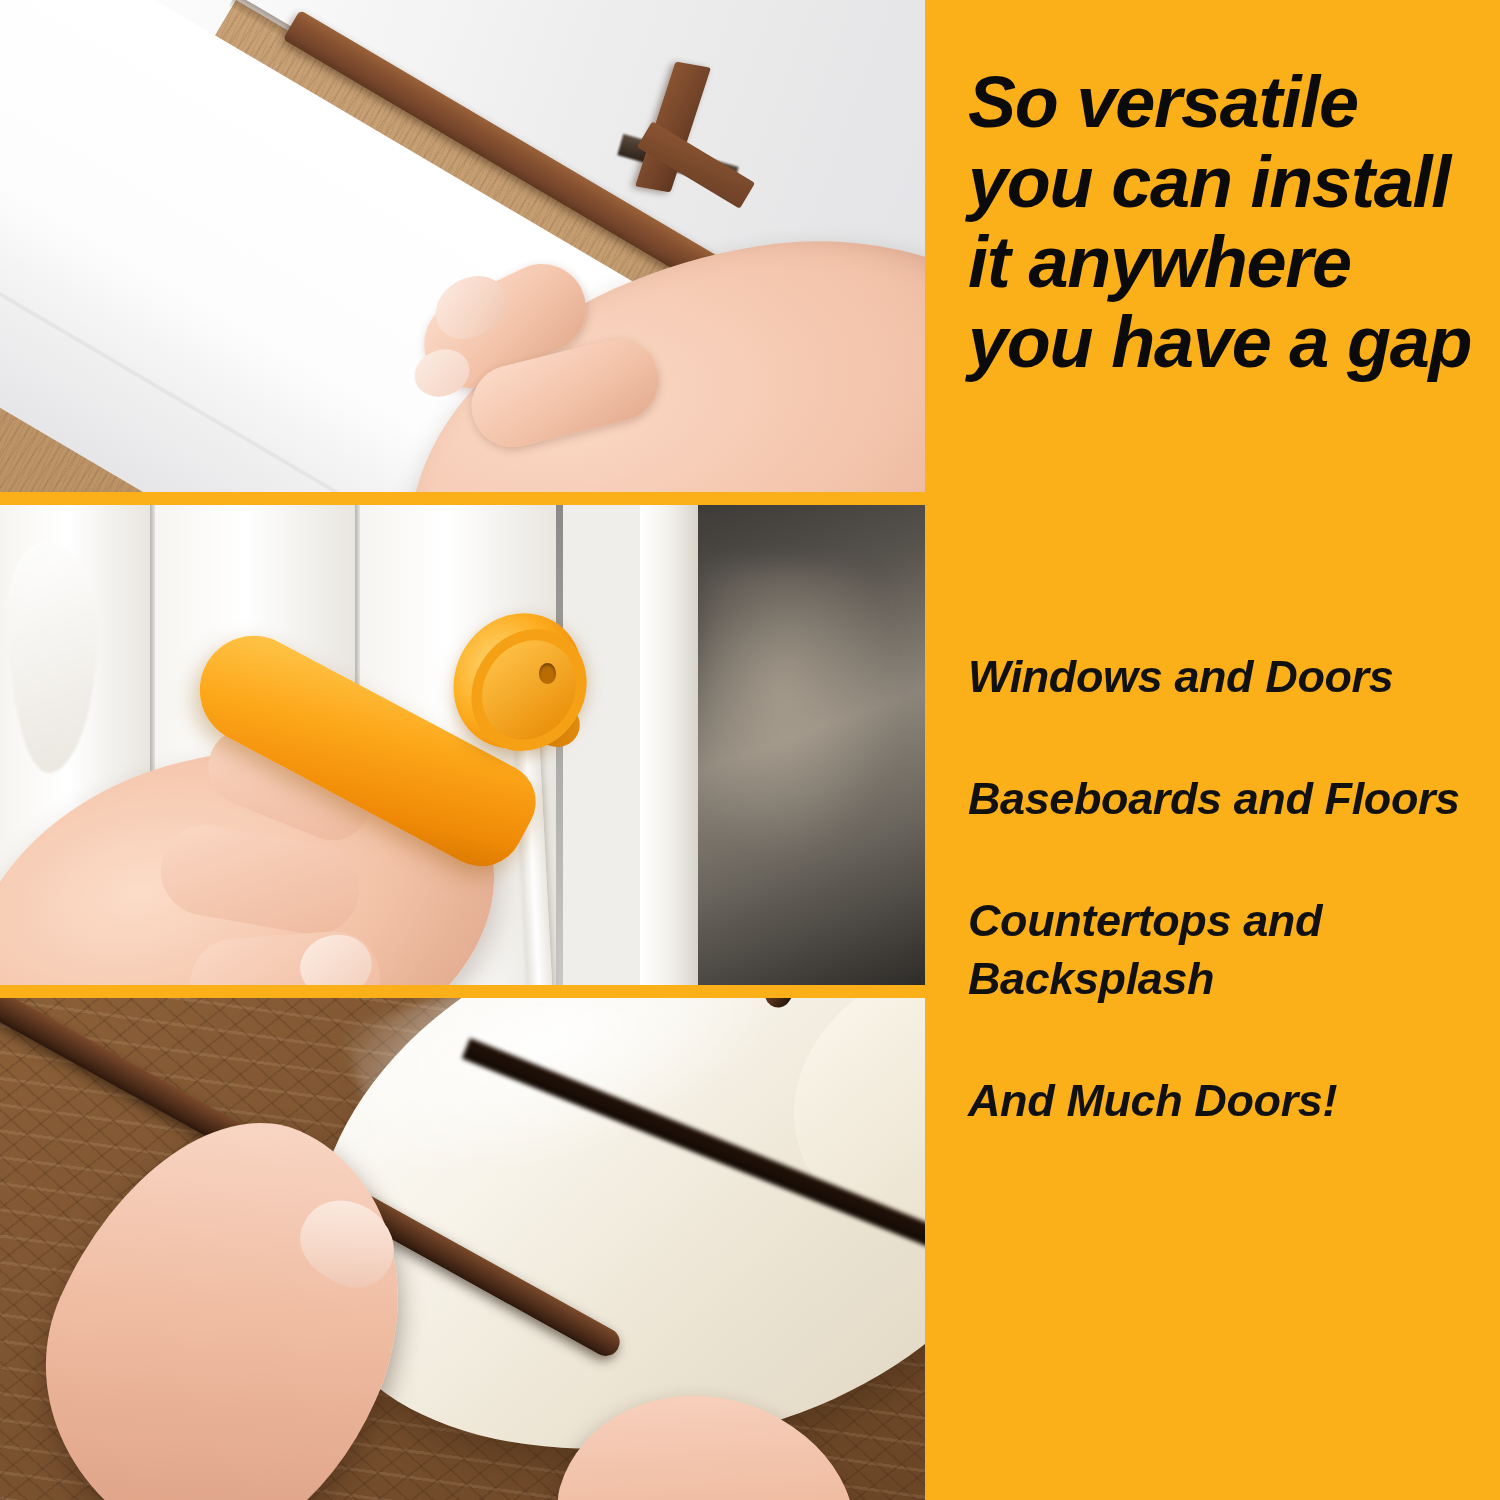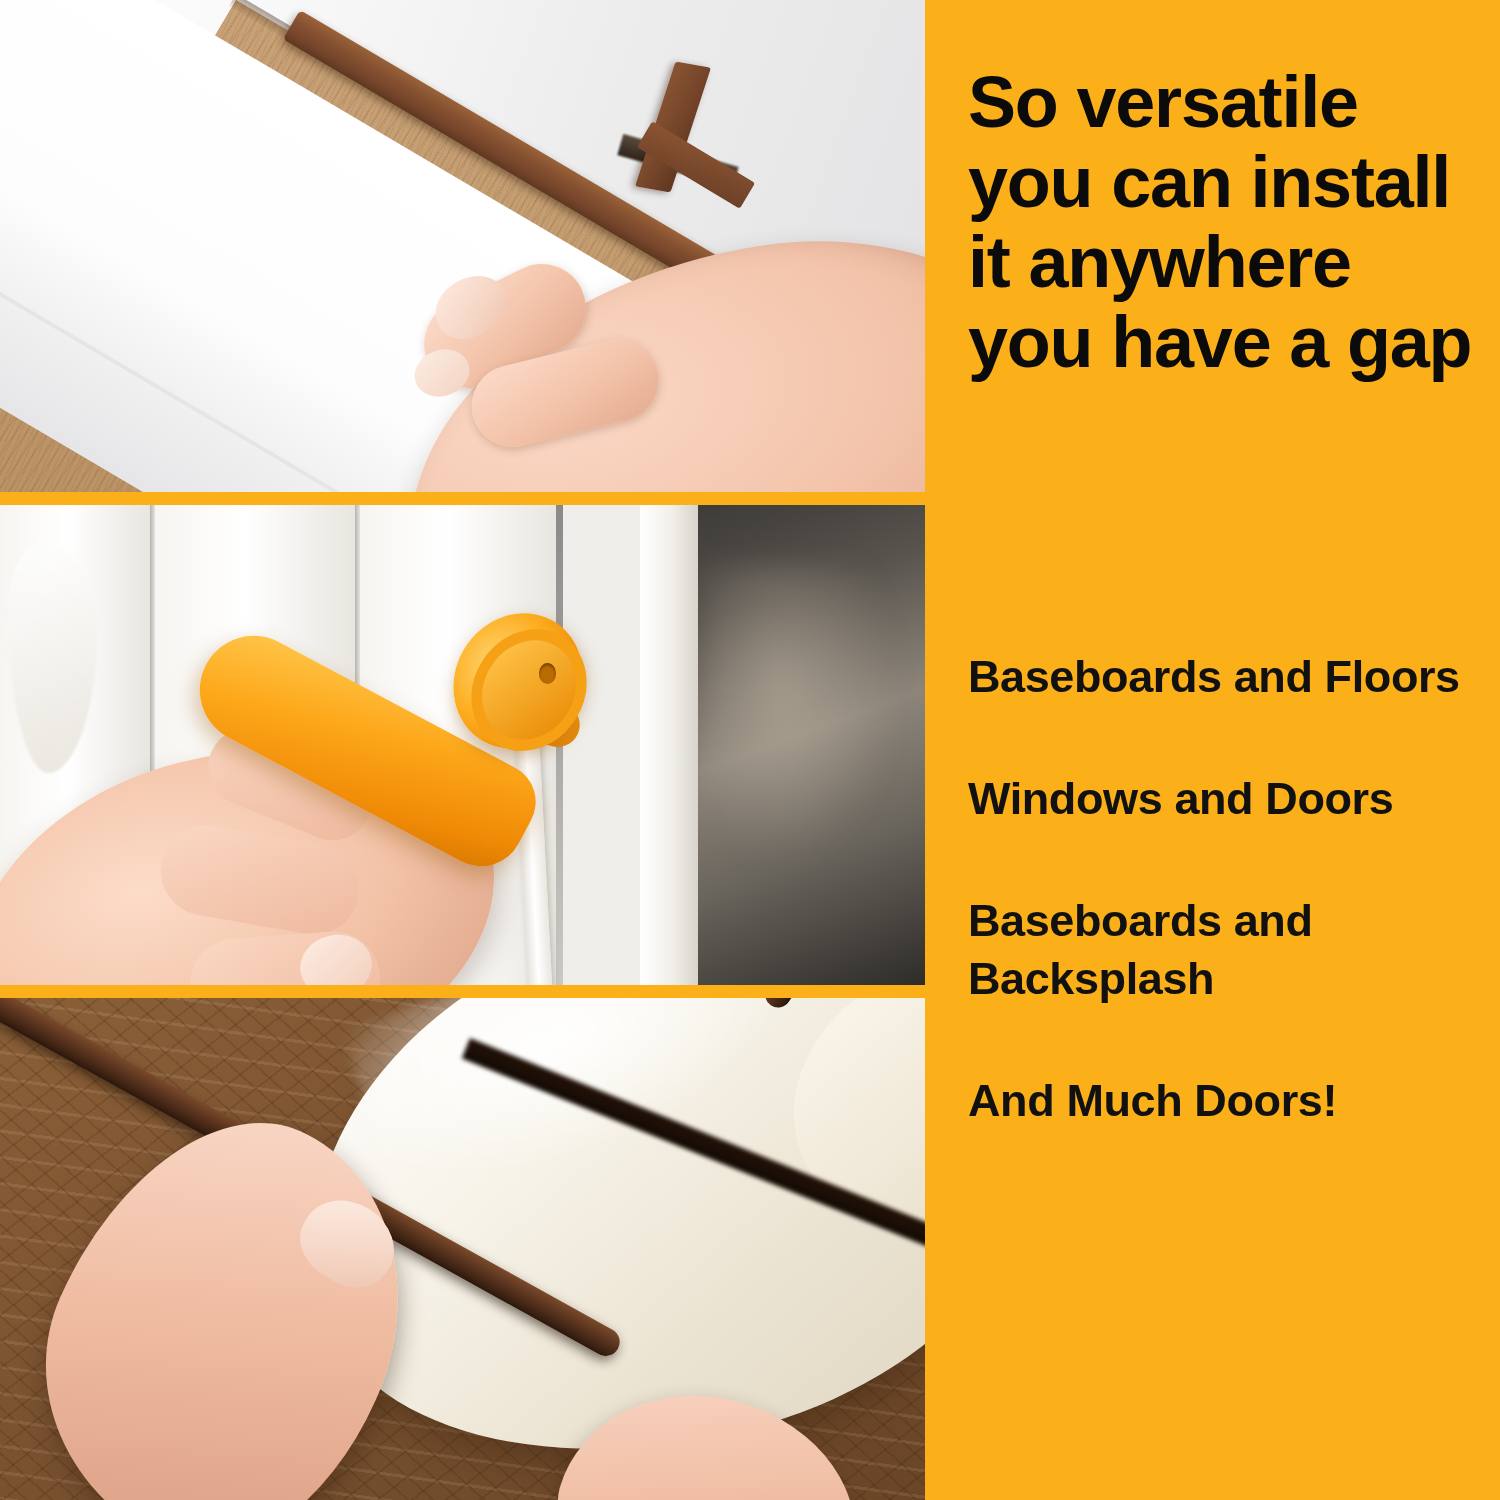--- a/index.html
+++ b/index.html
@@ -332,20 +332,21 @@
     transform: rotate(16deg);
     box-shadow: 0 8px 20px rgba(50,28,12,.3);
   }
 
   
   .text-panel {
     position: absolute;
     left: 925px; top: 0;
     width: 575px; height: 1192px;
     background: #FBAF19;
+    font-style: italic;
   }
   .headline {
     position: absolute;
     left: 43px;
     top: 62px;
     width: 510px;
     color: #0B0B0B;
     font-family: "Liberation Sans", sans-serif;
     font-weight: bold;
     font-size: 72px;
@@ -430,21 +431,21 @@
       <div class="p3-finger2"></div>
     </div>
 
   </div>
 
   <div class="text-panel">
 
     <div class="headline">So versatile you can install it anywhere you have a gap</div>
 
     <div class="bullets">
+      <div class="bullet">Windows and Doors</div>
       <div class="bullet">Baseboards and Floors</div>
-      <div class="bullet">Windows and Doors</div>
-      <div class="bullet">Baseboards and Backsplash</div>
+      <div class="bullet">Countertops and Backsplash</div>
       <div class="bullet">And Much Doors!</div>
     </div>
 
   </div>
 
 </div>
 
 </body></html>

